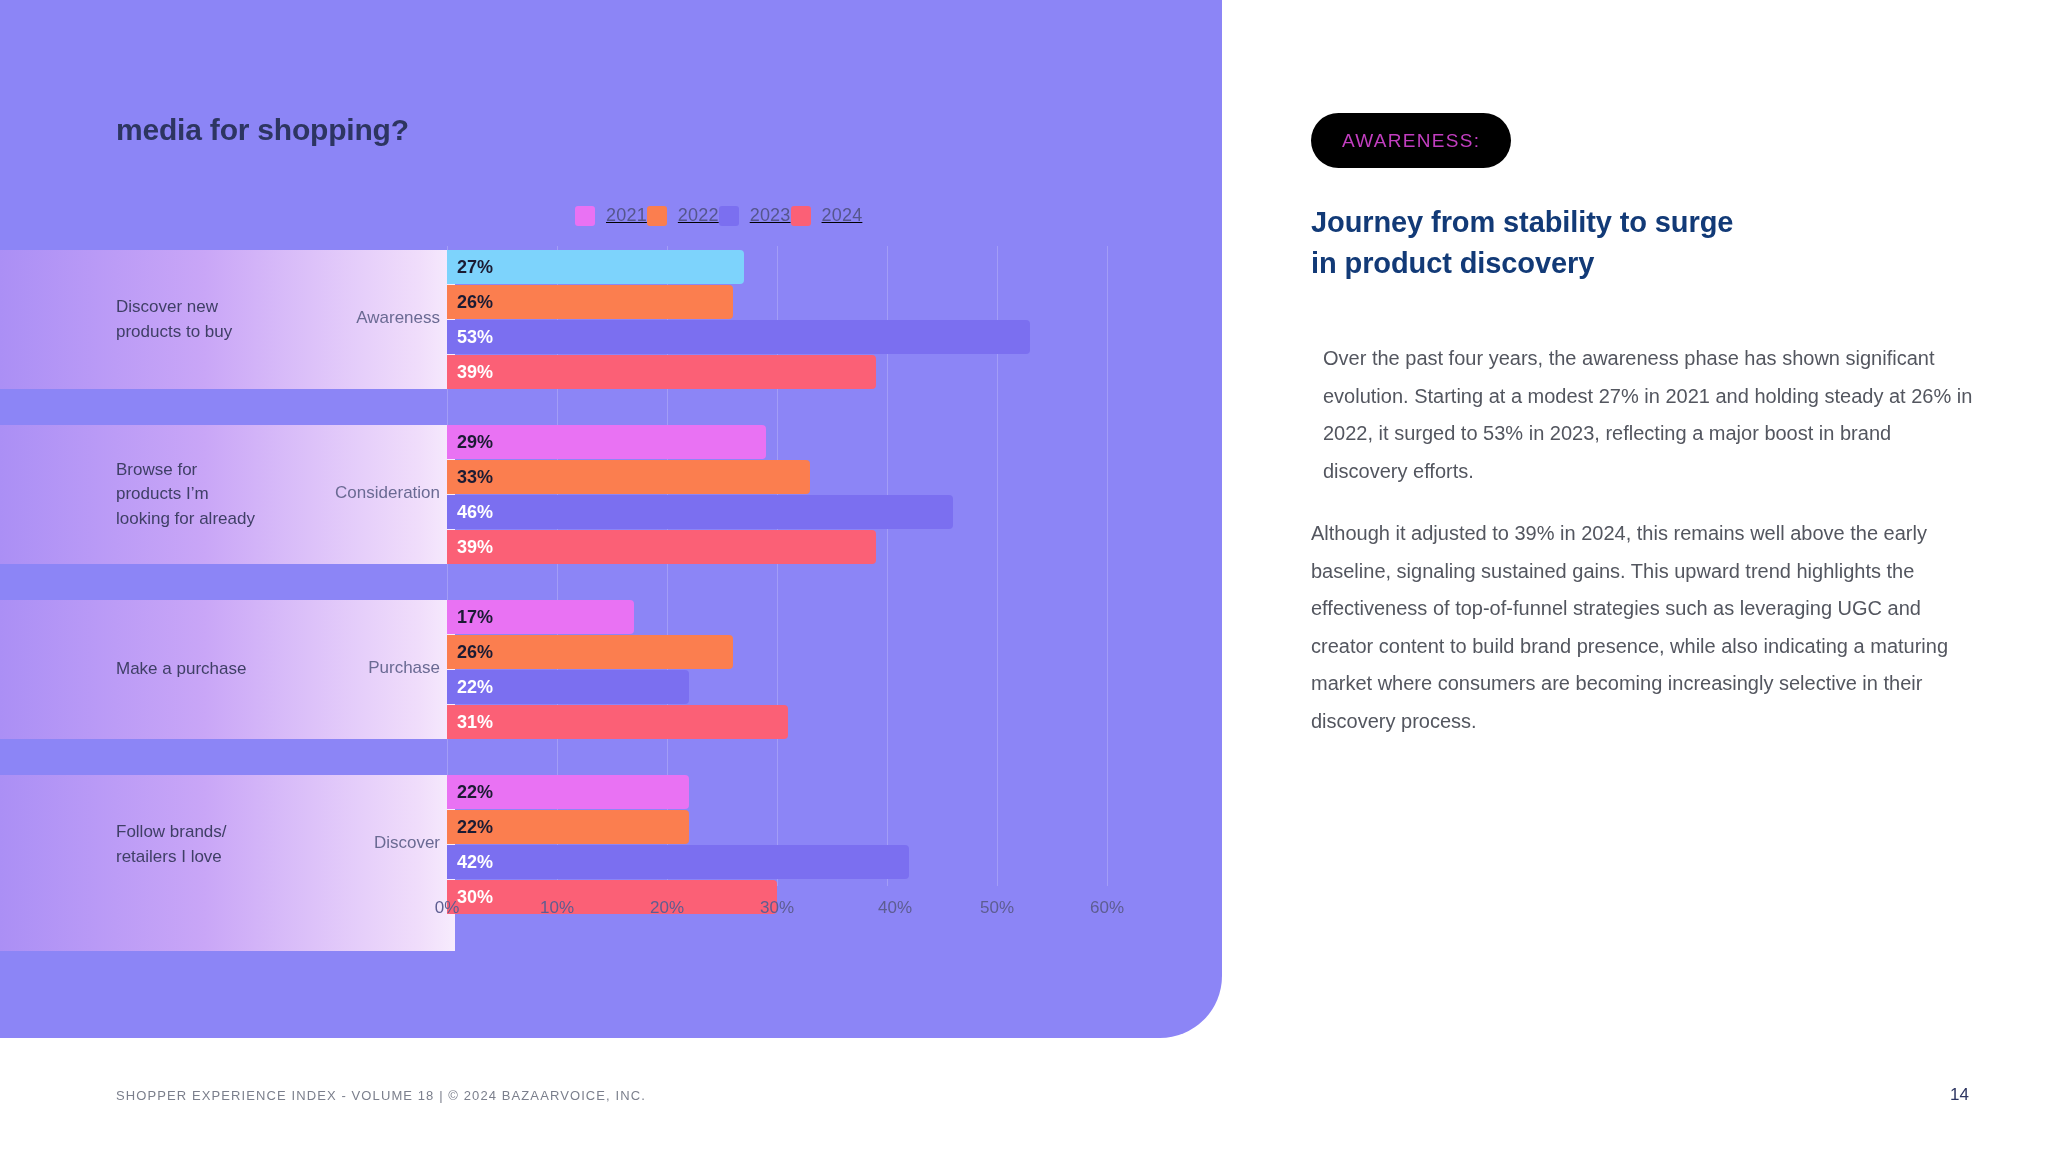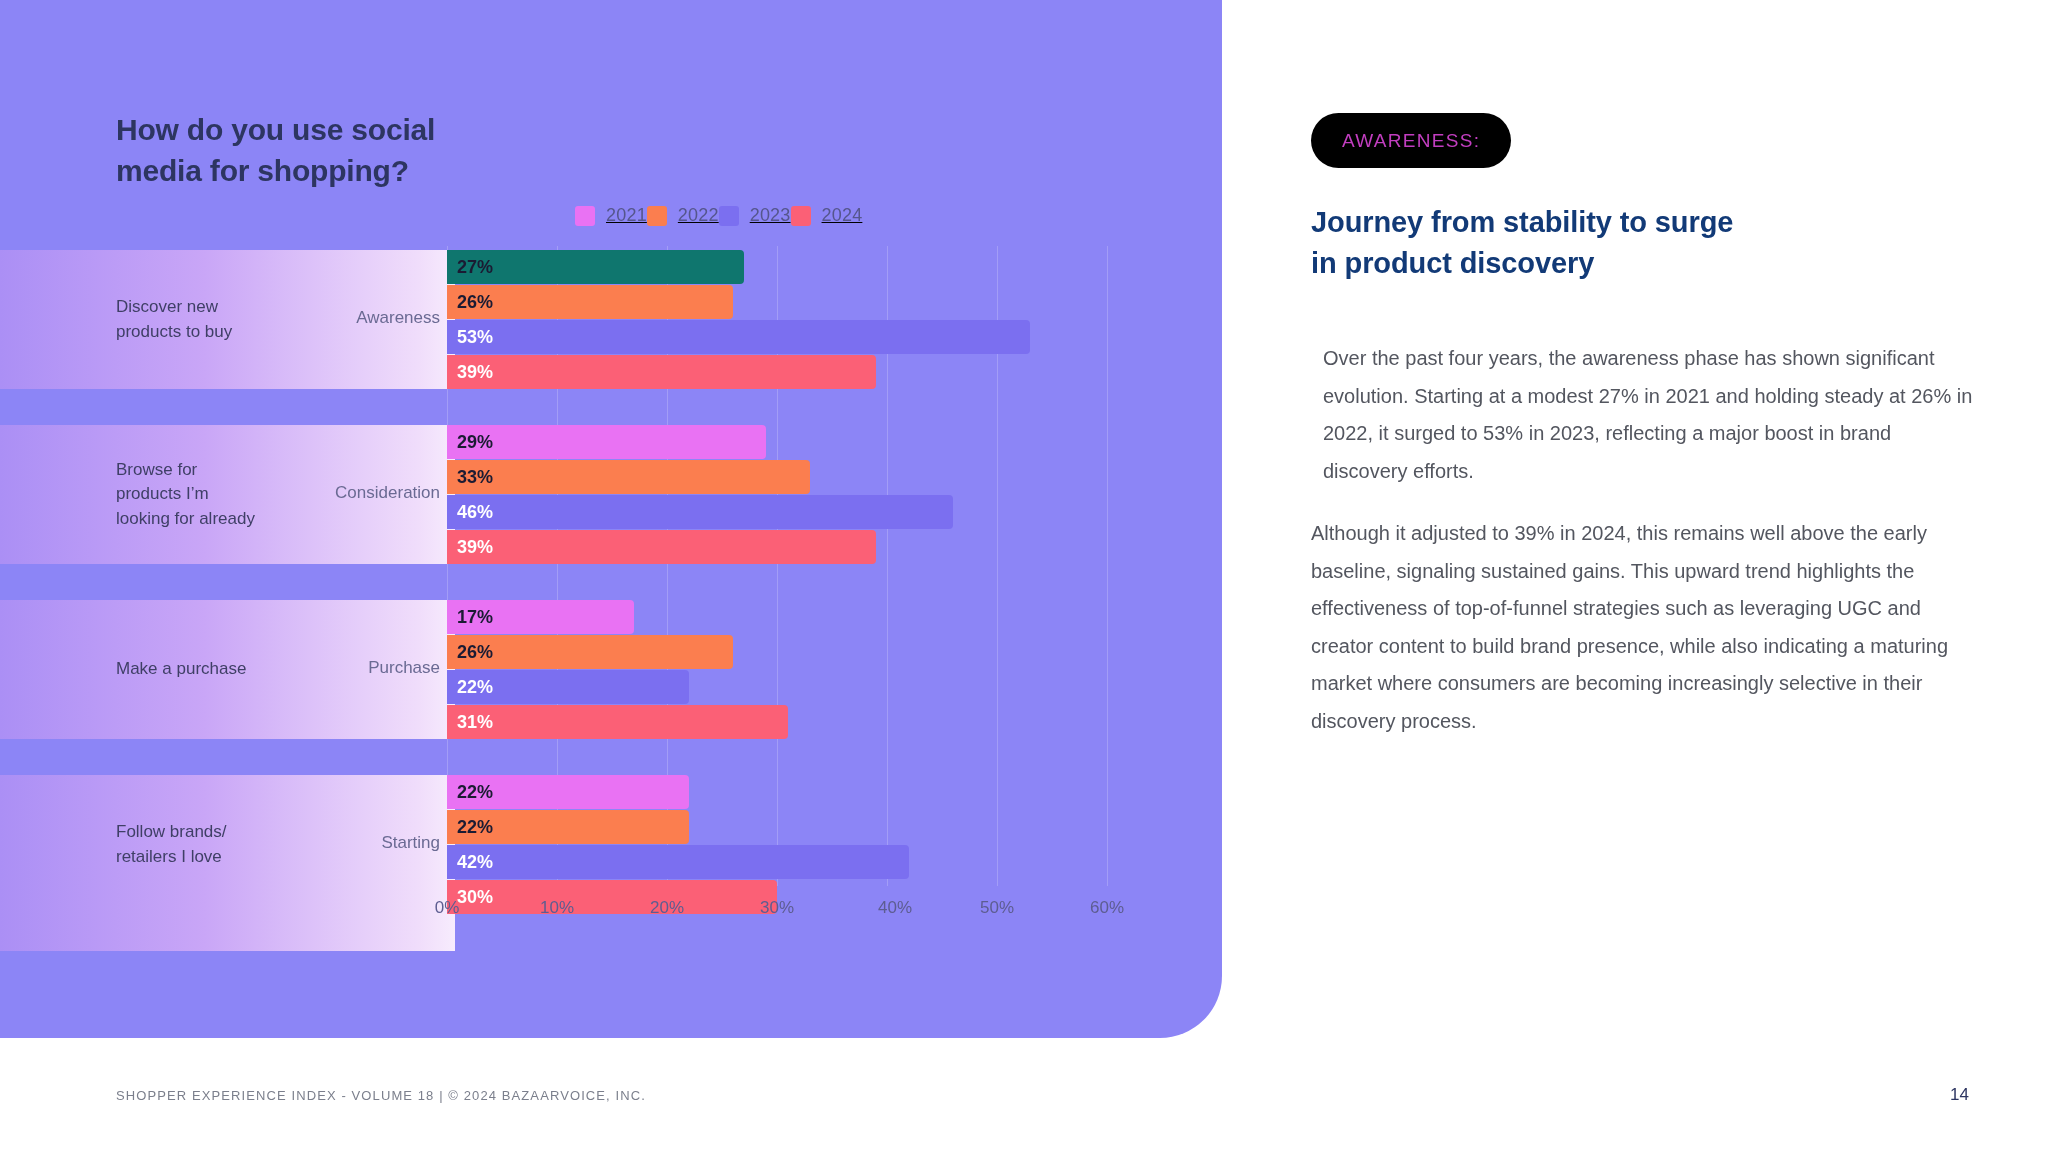--- a/index.html
+++ b/index.html
@@ -198,21 +198,20 @@
   }
 </style>
 </head>
 <body>
 
 <div id="page">
 
   <div id="chart-panel">
 
     <div id="chart-title">
-      <div>How do you use social</div>
       <div>media for shopping?</div>
     </div>
 
     <div id="legend">
         <div class="legend-item">
           <span class="legend-swatch" style="background: rgb(233, 114, 243);"></span>
           <span class="legend-label">2021</span>
         </div>
         <div class="legend-item">
           <span class="legend-swatch" style="background: rgb(251, 126, 79);"></span>
@@ -258,25 +257,25 @@
             <div class="band-desc" style="top: 57.4375px;">
               <div>Make a purchase</div>
             </div>
             <div class="band-stage" style="top: 57.5px;">Purchase</div>
           </div>
           <div class="band" style="top: 529px; height: 176px;">
             <div class="band-desc" style="top: 45.375px;">
               <div>Follow brands/</div>
               <div>retailers I love</div>
             </div>
-            <div class="band-stage" style="top: 57.5px;">Starting</div>
+            <div class="band-stage" style="top: 57.5px;">Discover</div>
           </div>
         </div>
       <div id="bars">
-          <div class="bar" style="top: 4px; width: 297px; background: #0f766e;">
+          <div class="bar" style="top: 4px; width: 297px; background: #7dd3fc;">
             <span class="bar-label dark">27%</span>
           </div>
           <div class="bar" style="top: 39px; width: 286px; background: rgb(251, 126, 79);">
             <span class="bar-label dark">26%</span>
           </div>
           <div class="bar" style="top: 74px; width: 583px; background: rgb(123, 111, 240);">
             <span class="bar-label light">53%</span>
           </div>
           <div class="bar" style="top: 109px; width: 429px; background: rgb(251, 96, 118);">
             <span class="bar-label light">39%</span>

